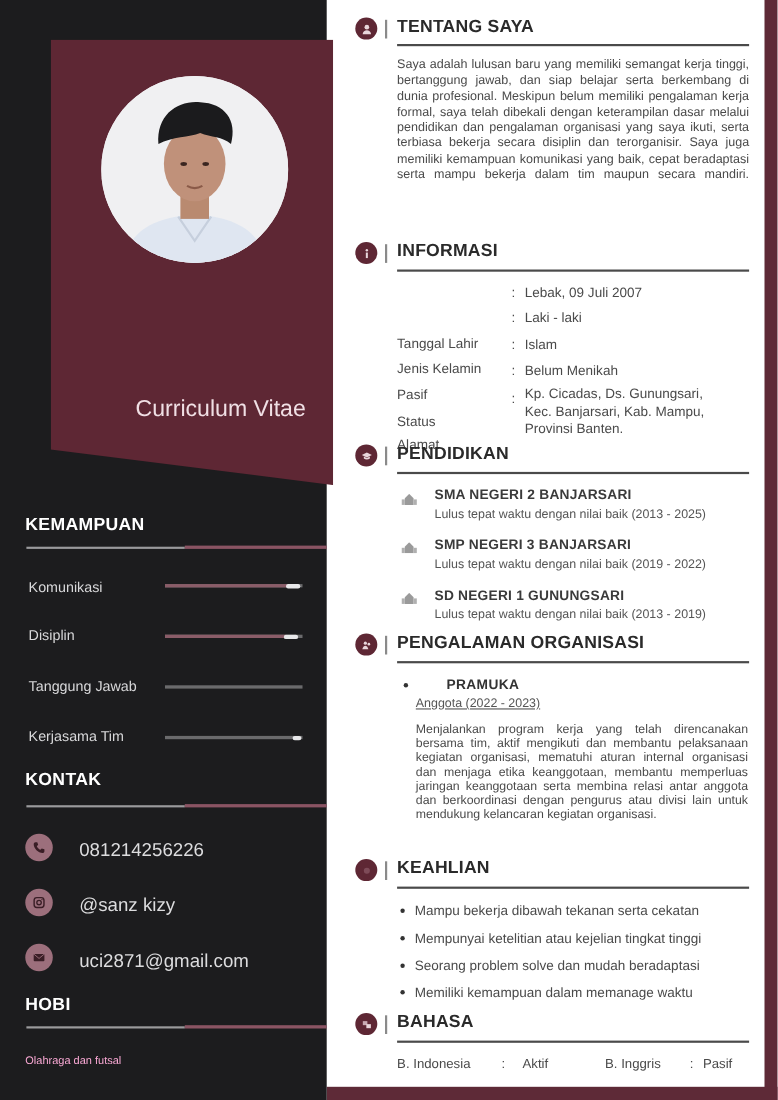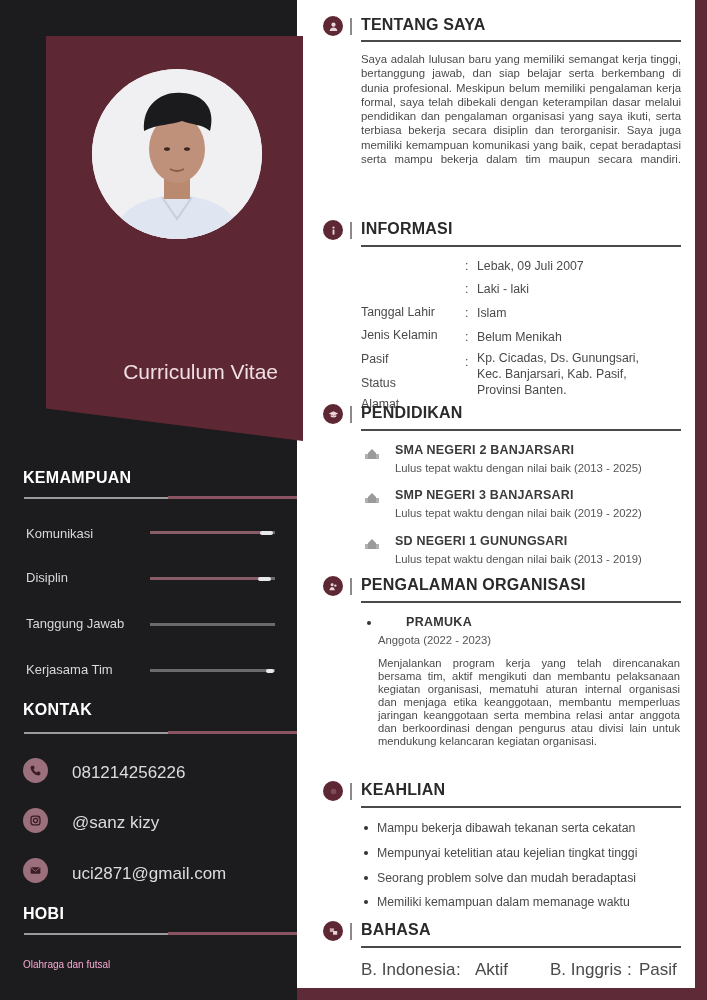--- a/index.html
+++ b/index.html
@@ -57,26 +57,26 @@
   .info-row .k { position: absolute; left: 0; white-space: nowrap; margin-top: 46px; }
   .info-row .c { position: absolute; left: 104px; }
   .info-row .v { position: absolute; left: 116px; width: 205px; white-space: nowrap; line-height: 15px; }
 
   .edu-icon { position: absolute; left: 365px; width: 14px; height: 10px; }
   .edu-school { position: absolute; left: 395px; font-weight: bold; font-size: 12.5px; color: #3a3a3a; white-space: nowrap; letter-spacing: 0.2px; }
   .edu-desc { position: absolute; left: 395px; font-size: 11.3px; color: #555; white-space: nowrap; }
 
   .org-bullet { position: absolute; left: 367px; width: 4px; height: 4px; border-radius: 50%; background: #333; }
   .org-name { position: absolute; left: 378px; font-weight: bold; font-size: 12.5px; color: #333; letter-spacing: 0.3px; padding-left: 28px; }
-  .org-role { position: absolute; left: 378px; font-size: 11.3px; color: #555; white-space: nowrap; }
+  .org-role { position: absolute; left: 378px; font-size: 11.3px; color: #555; text-decoration: underline; white-space: nowrap; }
 
   .skill-item { position: absolute; left: 364px; font-size: 12.3px; color: #4a4a4a; white-space: nowrap; }
   .skill-item .dot { display: inline-block; width: 4px; height: 4px; border-radius: 50%; background: #333; margin-right: 9px; vertical-align: middle; position: relative; top: -1px; }
 
-  .lang { position: absolute; font-size: 17px; color: #4a4a4a; white-space: nowrap; }
+  .lang { position: absolute; font-size: 12px; color: #4a4a4a; white-space: nowrap; }
 </style>
 </head>
 <body>
 
 <div class="frame-right"></div>
 <div class="frame-bottom"></div>
 
 <div class="sidebar">
 
   <div class="profile-panel">
@@ -198,21 +198,21 @@
 </div>
 <div class="info-row" style="top:330px">
   <span class="k">Status</span>
   <span class="c">:</span>
   <span class="v">Belum Menikah</span>
 </div>
 <div class="info-row" style="top:351px">
   <span class="k">Alamat</span>
   <span class="c" style="top:4px">:</span>
   <span class="v" style="top:0px">Kp. Cicadas, Ds. Gunungsari,</span>
-  <span class="v" style="top:16px">Kec. Banjarsari, Kab. Pasif,</span>
+  <span class="v" style="top:16px">Kec. Banjarsari, Kab. Mampu,</span>
   <span class="v" style="top:32px">Provinsi Banten.</span>
 </div>
 
 <div class="sec-icon" style="top:404px">
   <svg viewBox="0 0 12 12">
       <path d="M1 5 L6 2.5 L11 5 L6 7.5 Z" fill="#e8d6db"></path>
       <path d="M3 6.5 L3 8.5 C4.5 9.7 7.5 9.7 9 8.5 L9 6.5 L6 8 Z" fill="#e8d6db"></path>
     </svg>
 </div>
 <div class="sec-bar" style="top:406px"></div>

